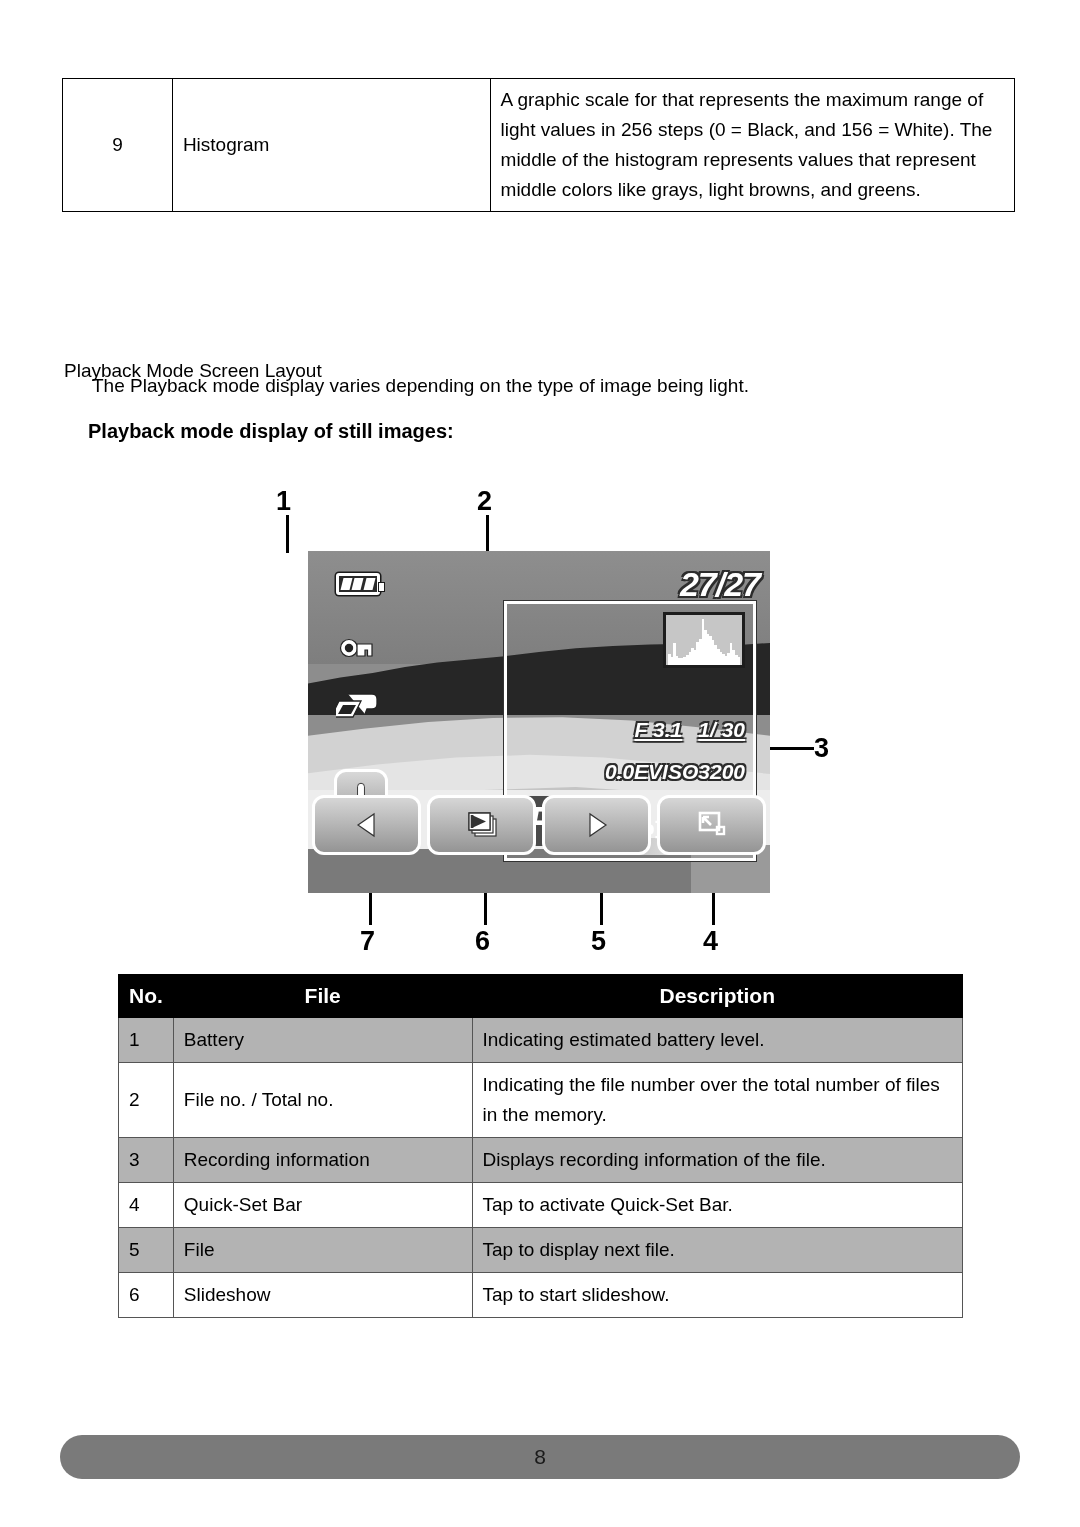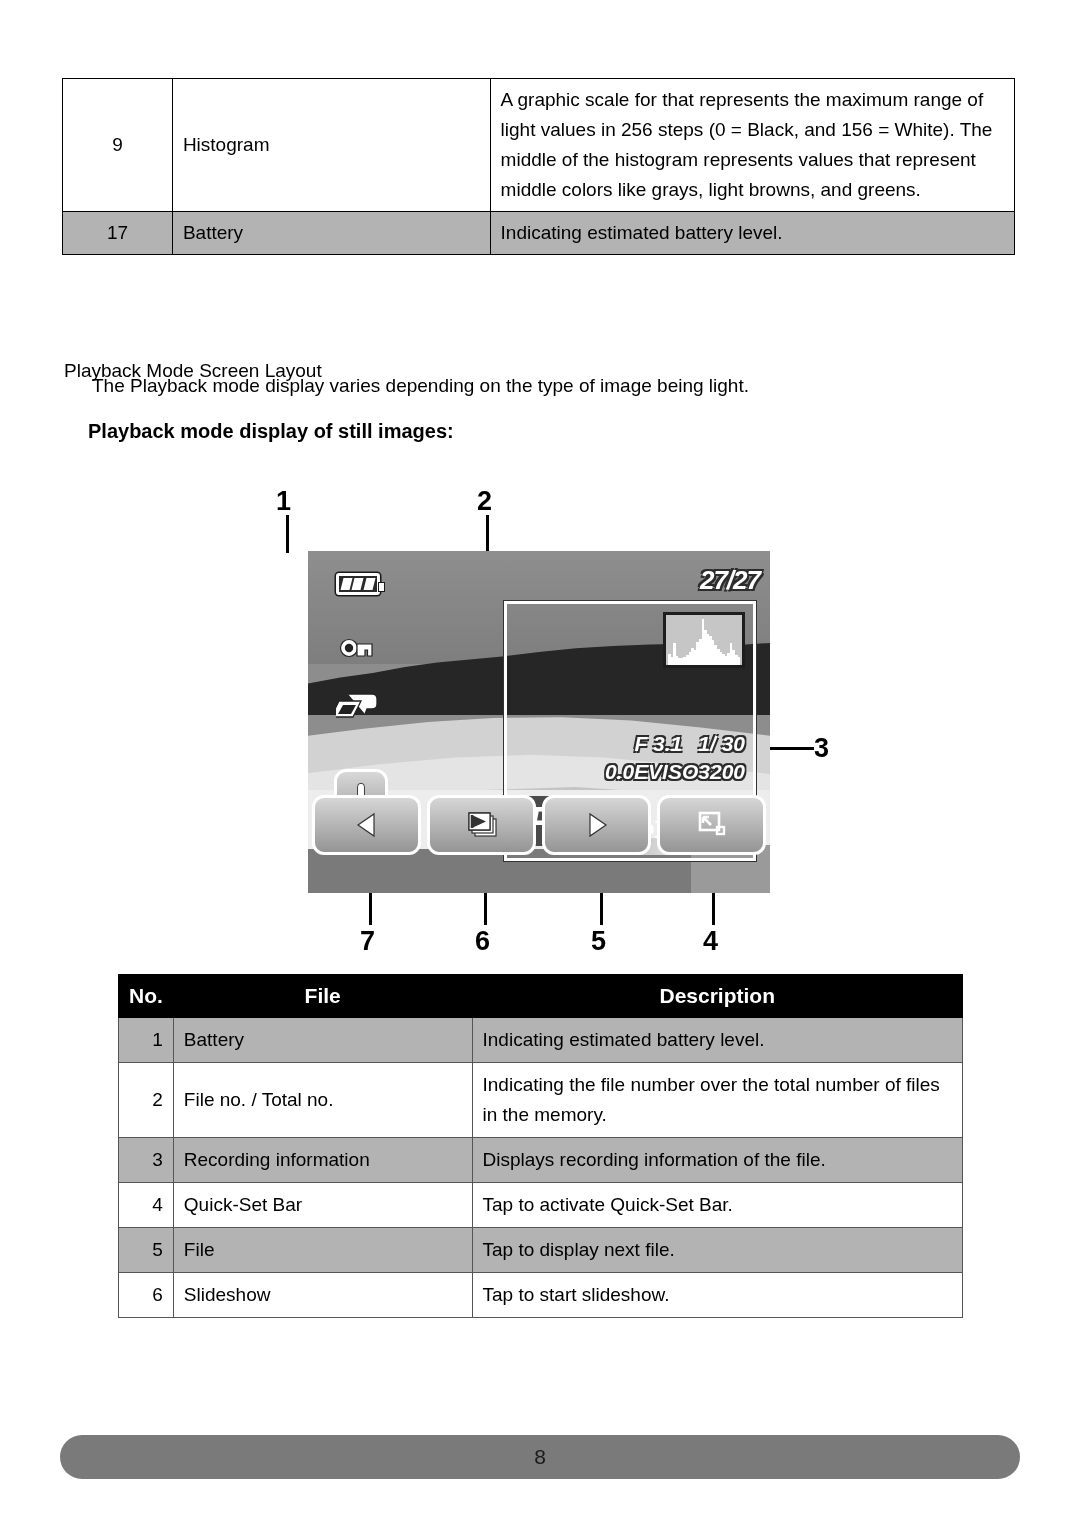--- a/index.html
+++ b/index.html
@@ -77,21 +77,21 @@
   }
   .battery-icon::after {
     content:""; position:absolute; right:-8px; top:6px;
     width:5px; height:8px; background:#fff;
     border:1.5px solid #1a1a1a;
   }
   .battery-icon i { display:block; width:10px; height:12px; background:#fff; transform:skewX(-14deg); }
 
   .file-counter {
     right:10px; top:14px;
-    font-size:26px; font-weight:bold; font-style:italic; color:#fff;
+    font-size:34px; font-weight:bold; font-style:italic; color:#fff;
     letter-spacing:-1px;
     text-shadow:-2px -2px 0 #2c2c2c, 2px -2px 0 #2c2c2c, -2px 2px 0 #2c2c2c, 2px 2px 0 #2c2c2c;
   }
 
   .lock-icon { left:30px; top:86px; width:40px; height:22px; }
   .dpof-icon { left:28px; top:140px; width:44px; height:30px; }
 
   .voice-button {
     left:26px; top:218px; width:54px; height:58px;
     border:3px solid #fff; border-radius:12px;
@@ -114,21 +114,21 @@
     padding:0 2px 0 2px; overflow:hidden;
   }
   .rec-hist b { display:block; flex:1 1 auto; background:#fff; }
 
   .rec-line {
     position:absolute; right:8px;
     color:#fff; font-weight:bold; font-style:italic; font-size:21px;
     text-shadow:-1.6px -1.6px 0 #2c2c2c, 1.6px -1.6px 0 #2c2c2c, -1.6px 1.6px 0 #2c2c2c, 1.6px 1.6px 0 #2c2c2c;
     white-space:nowrap;
   }
-  .rec-line-1 { top:128px; }
+  .rec-line-1 { top:114px;text-decoration:underline; }
   .rec-line-2 { top:156px; }
   .rec-line-1 span.gapped { margin-left:16px; }
 
   .mode-badge {
     position:absolute; left:8px; bottom:12px;
     width:52px; height:50px; border-radius:9px; background:#4a4a4a;
     color:#fff; font-size:40px; font-weight:bold; font-style:italic;
     display:flex; align-items:center; justify-content:center;
     line-height:1;
   }
@@ -179,21 +179,21 @@
     background:#000; color:#fff;
     font-size:21px; font-weight:bold;
     padding:9px 10px; border:1px solid #000;
   }
   .bot-table td {
     border:1px solid #555;
     padding:7px 10px;
     vertical-align:middle;
     line-height:30px;
   }
-  .b-no   { width:52px;  text-align:right; }
+  .b-no   { width:52px;  text-align:left; }
   .b-item { width:300px; }
   .b-desc { width:493px; }
 
   
   .footer-bar {
     position:absolute;
     left:60px; top:1435px;
     width:960px; height:44px;
     background:#7a7a7a;
     border-radius:22px;
@@ -203,25 +203,20 @@
 </style>
 </head>
 <body>
 
 <table class="top-table">
   <tbody>
     <tr>
       <td class="col-no">9</td>
       <td class="col-item">Histogram</td>
       <td class="col-desc">A graphic scale for that represents the maximum range of light values in 256 steps (0 = Black, and 156 = White).  The middle of the histogram represents values that represent middle colors like grays, light browns, and greens.</td>
-    </tr>
-    <tr class="row-shaded">
-      <td class="col-no">17</td>
-      <td class="col-item">Battery</td>
-      <td class="col-desc">Indicating estimated battery level.</td>
     </tr>
   </tbody>
 </table>
 
 <div class="prose" id="heading-playback-layout">Playback Mode Screen Layout</div>
 <div class="prose" id="para-playback-varies">The Playback mode display varies depending on the type of image being light.</div>
 <div class="prose" id="heading-still-images">Playback mode display of still images:</div>
 
 <div class="diagram">
 

